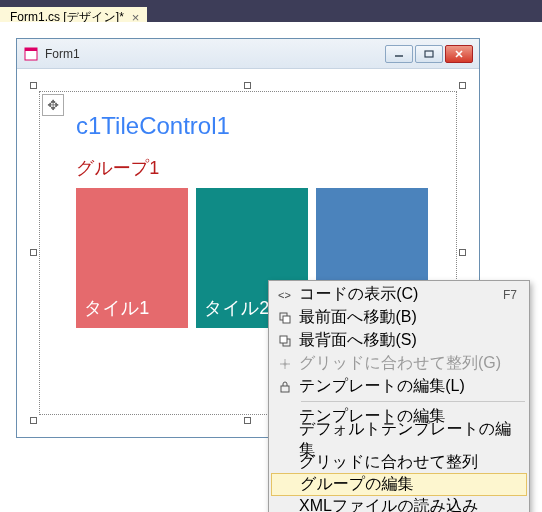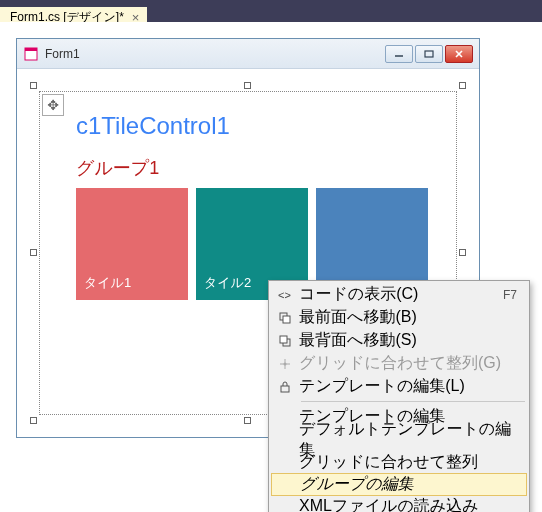--- a/index.html
+++ b/index.html
@@ -155,23 +155,23 @@
   }
   .tiles {
     position: absolute;
     top: 96px;
     left: 36px;
     display: flex;
     gap: 8px;
   }
   .tile {
     width: 112px;
-    height: 112px;
+    height: 140px;
     color: #fff;
-    font-size: 13px;
+    font-size: 18px;
     display: flex;
     align-items: flex-end;
     padding: 8px;
   }
   .context-menu {
     position: absolute;
     top: 280px;
     left: 268px;
     width: 262px;
     background: #f0f0f0;
@@ -179,21 +179,21 @@
     box-shadow: 2px 3px 6px rgba(0,0,0,0.3);
     padding: 2px;
   }
   .menu-item {
     height: 23px;
     display: flex;
     align-items: center;
     padding-right: 10px;
   }
   .menu-item.disabled { color:#9a9a9a; }
-  .menu-item.highlight { background:#fdf6cf; border:1px solid #e5c365; height:23px; margin:-1px 0;font-style:italic; }
+  .menu-item.highlight { background:#fdf6cf; border:1px solid #e5c365; height:23px; margin:-1px 0; }
   .menu-icon {
     width: 28px;
     display:flex;
     align-items:center;
     justify-content:center;
     color:#555;
     font-size:12px;
   }
   .menu-label { flex:1; font-size:16px; color: inherit; }
   .menu-shortcut { font-size:12px; color:#555; }

